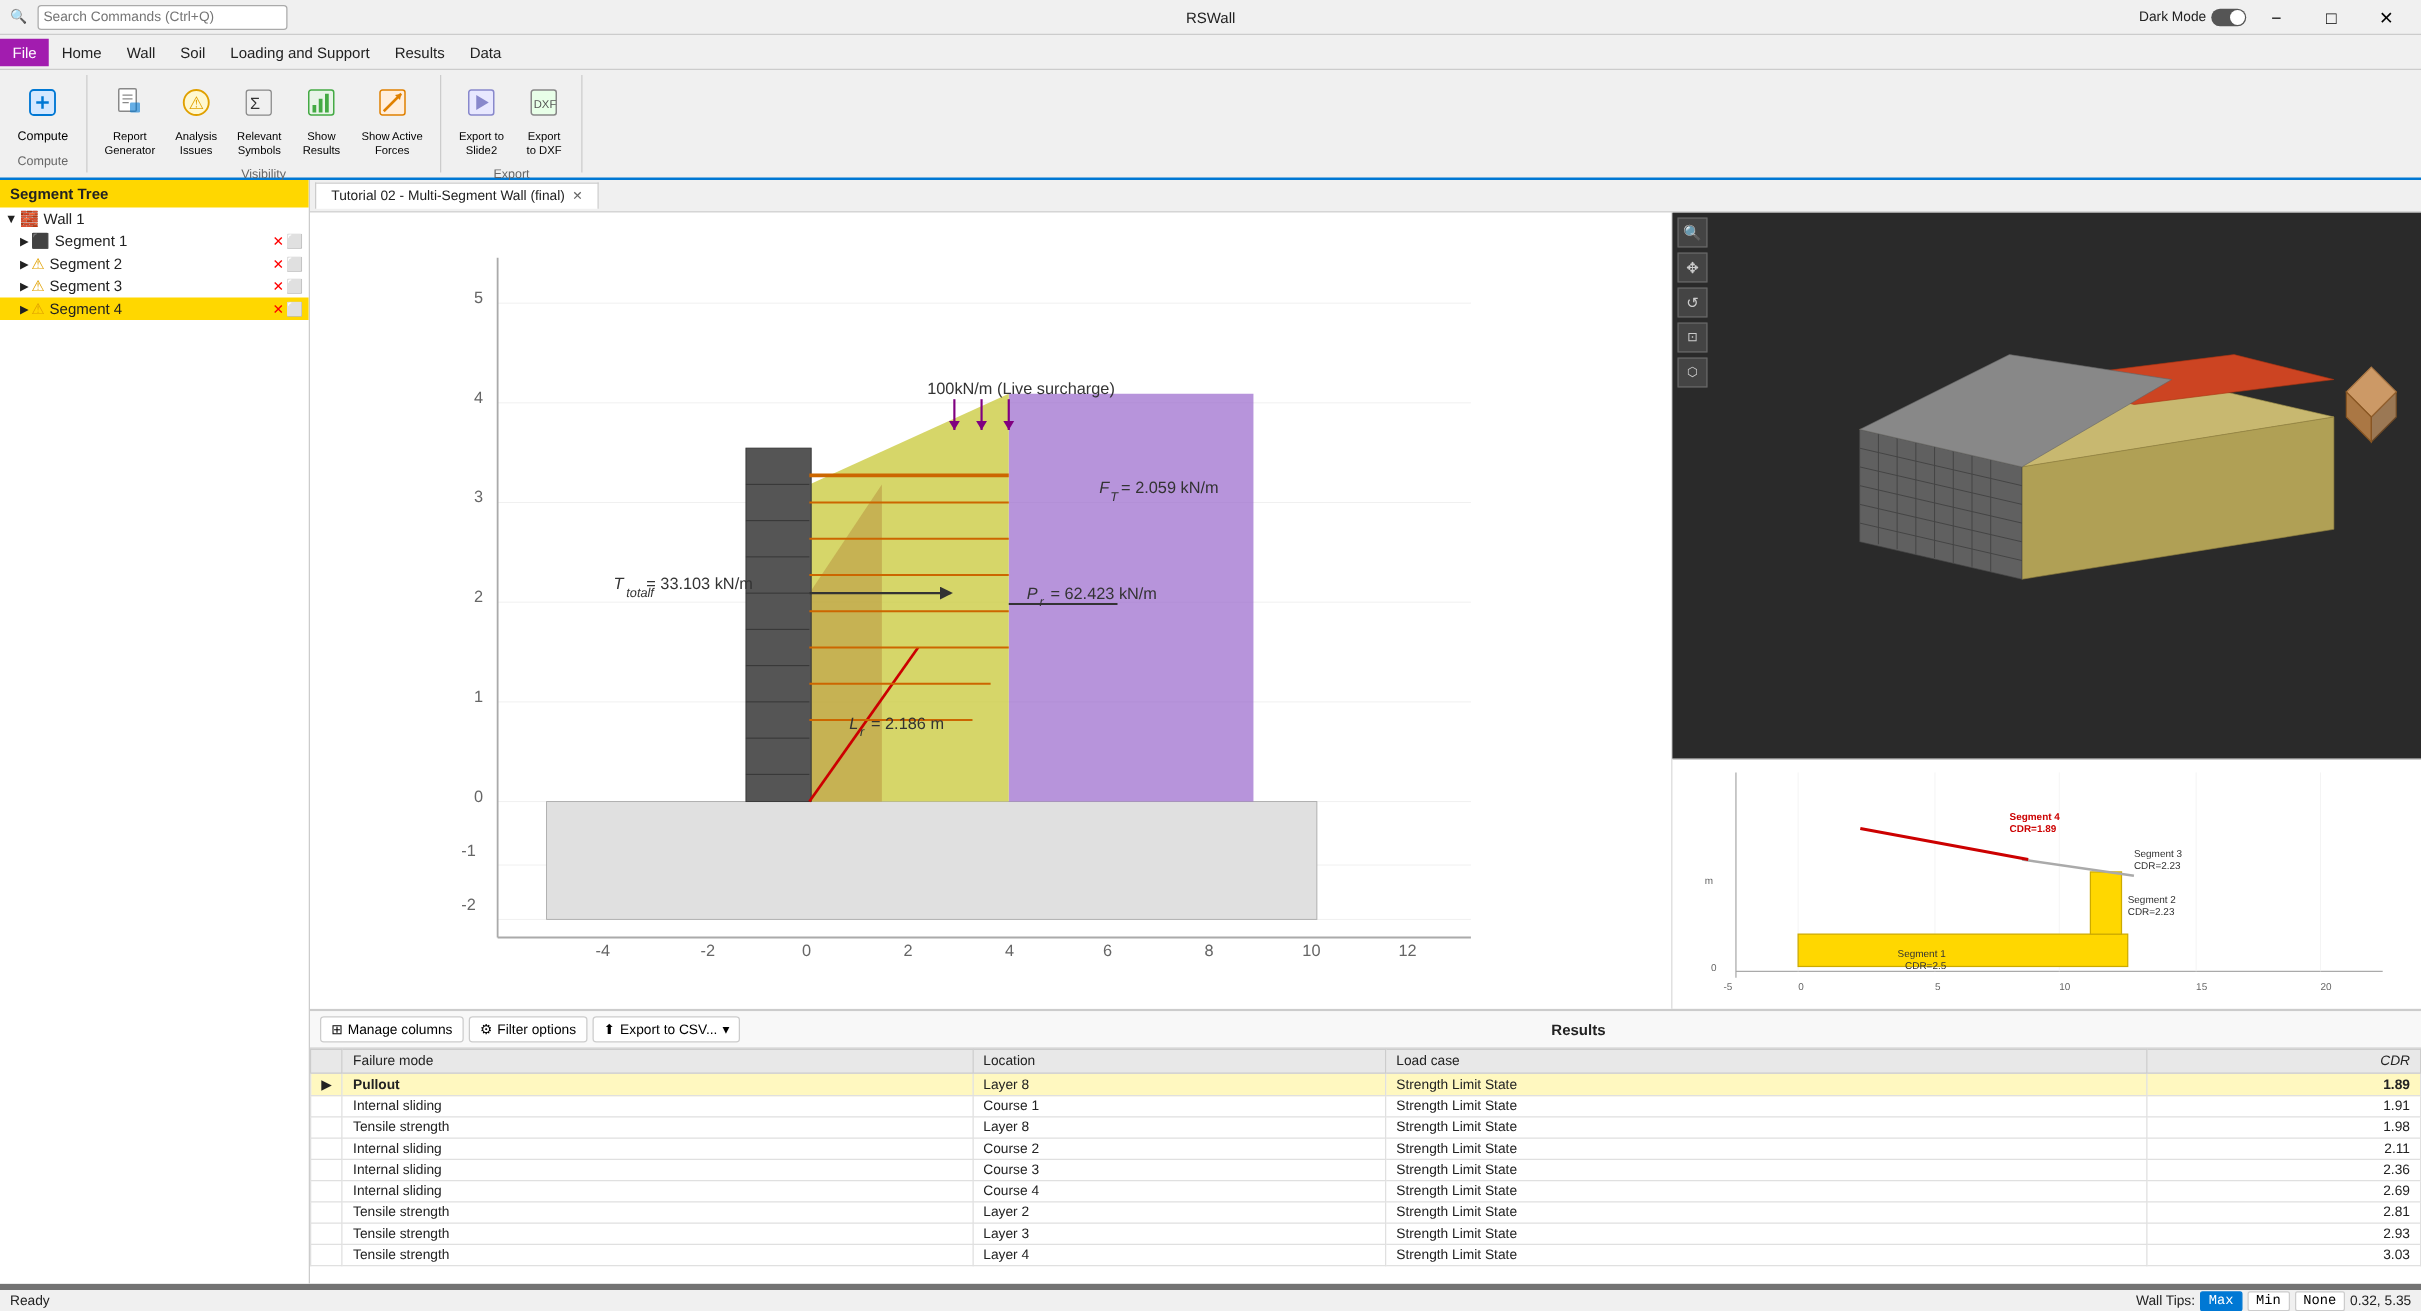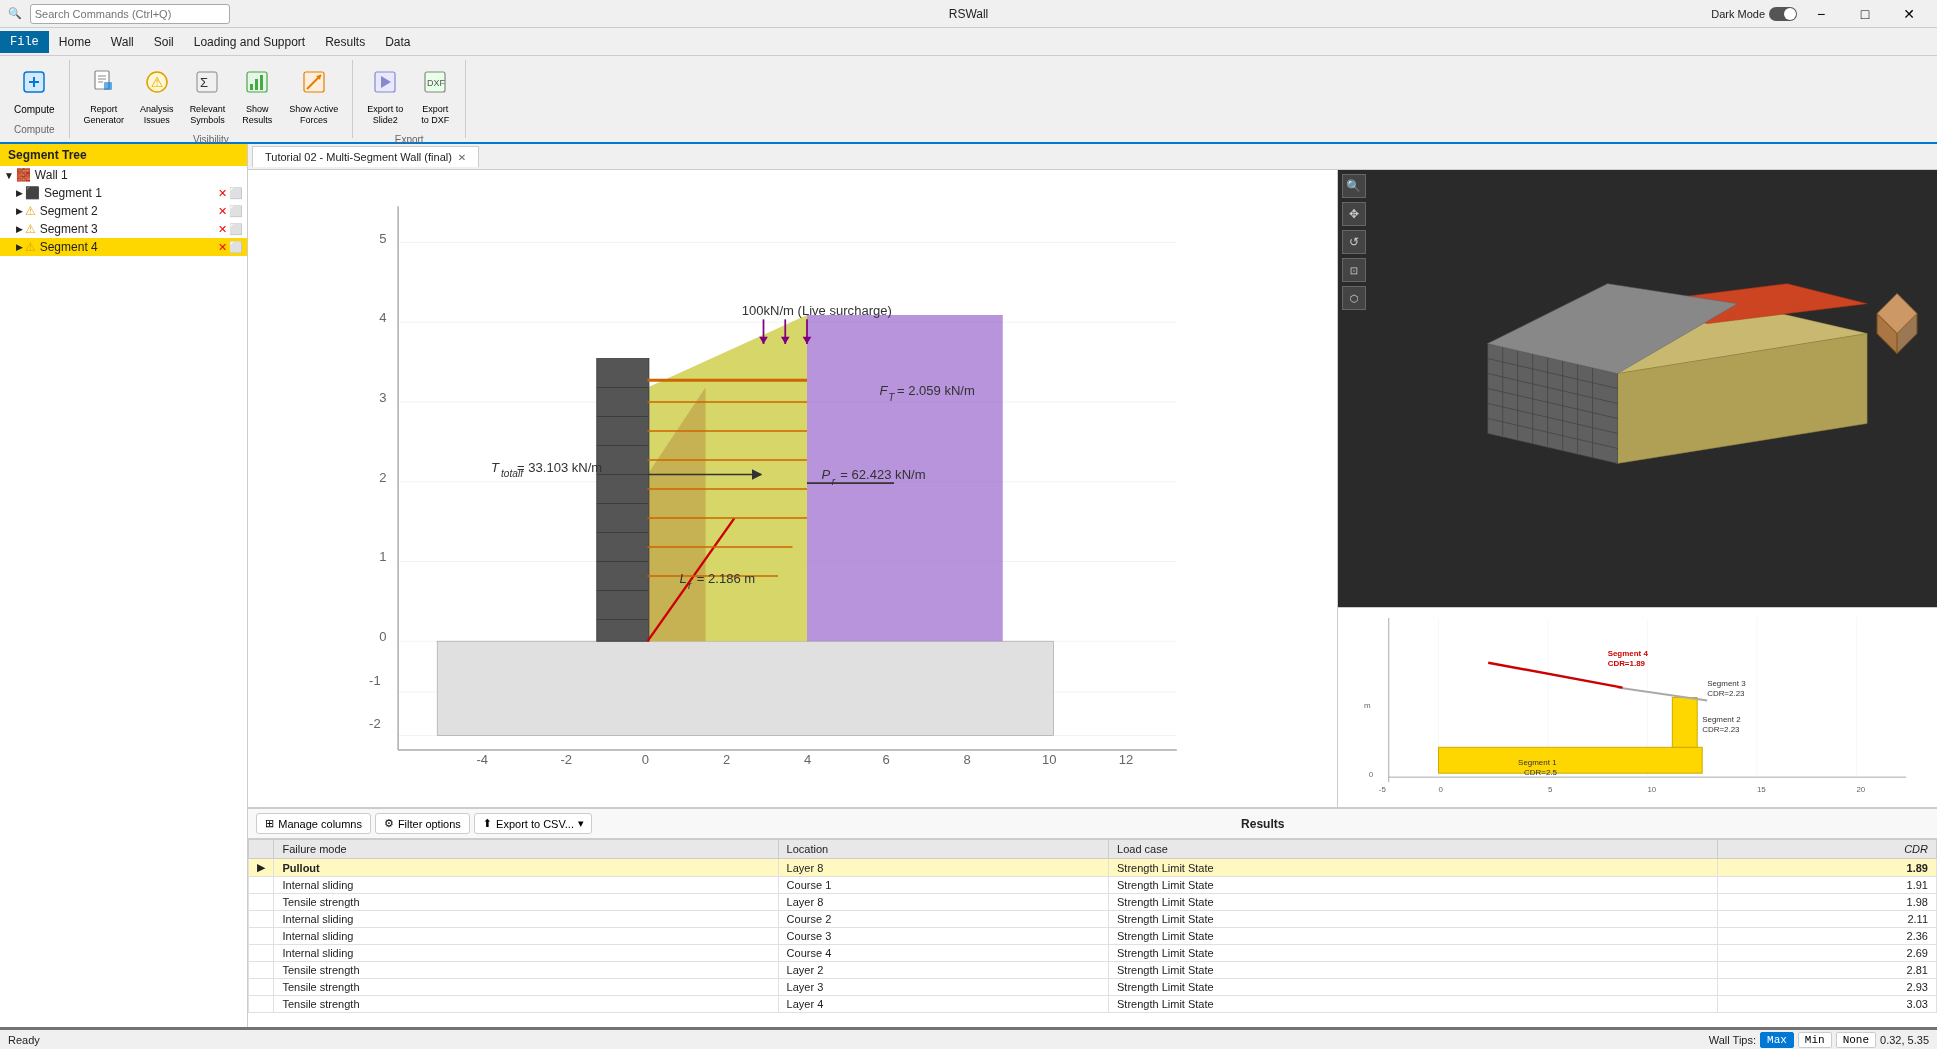--- a/index.html
+++ b/index.html
@@ -62,21 +62,21 @@
       background: #f0f0f0;
       display: flex;
       align-items: center;
       border-bottom: 1px solid #ccc;
     }
     .menu-item {
       padding: 4px 10px;
       cursor: pointer;
       font-size: 12px;
     }
-    .menu-item.active { background: #0369a1; color: white; font-family: Liberation Mono, monospace; }
+    .menu-item.active { background: #a21caf; color: white; }
 
     
     #ribbon {
       height: 88px;
       background: #f0f0f0;
       border-bottom: 2px solid #0078d4;
       display: flex;
       align-items: stretch;
       padding: 4px 0;
     }
@@ -267,21 +267,21 @@
       border: 1px solid #e0e0e0;
       padding: 2px 8px;
     }
     #results-table tr.selected td { background: #fff8c0; }
     .cdr-cell { text-align: right; }
 
     
     #statusbar {
       height: 22px;
       background: #f0f0f0;
-      border-top: 3px solid #737373;
+      border-top: 5px solid #737373;
       display: flex;
       align-items: center;
       padding: 0 8px;
       gap: 16px;
       font-size: 11px;
     }
     #statusbar-right {
       margin-left: auto;
       display: flex;
       align-items: center;

